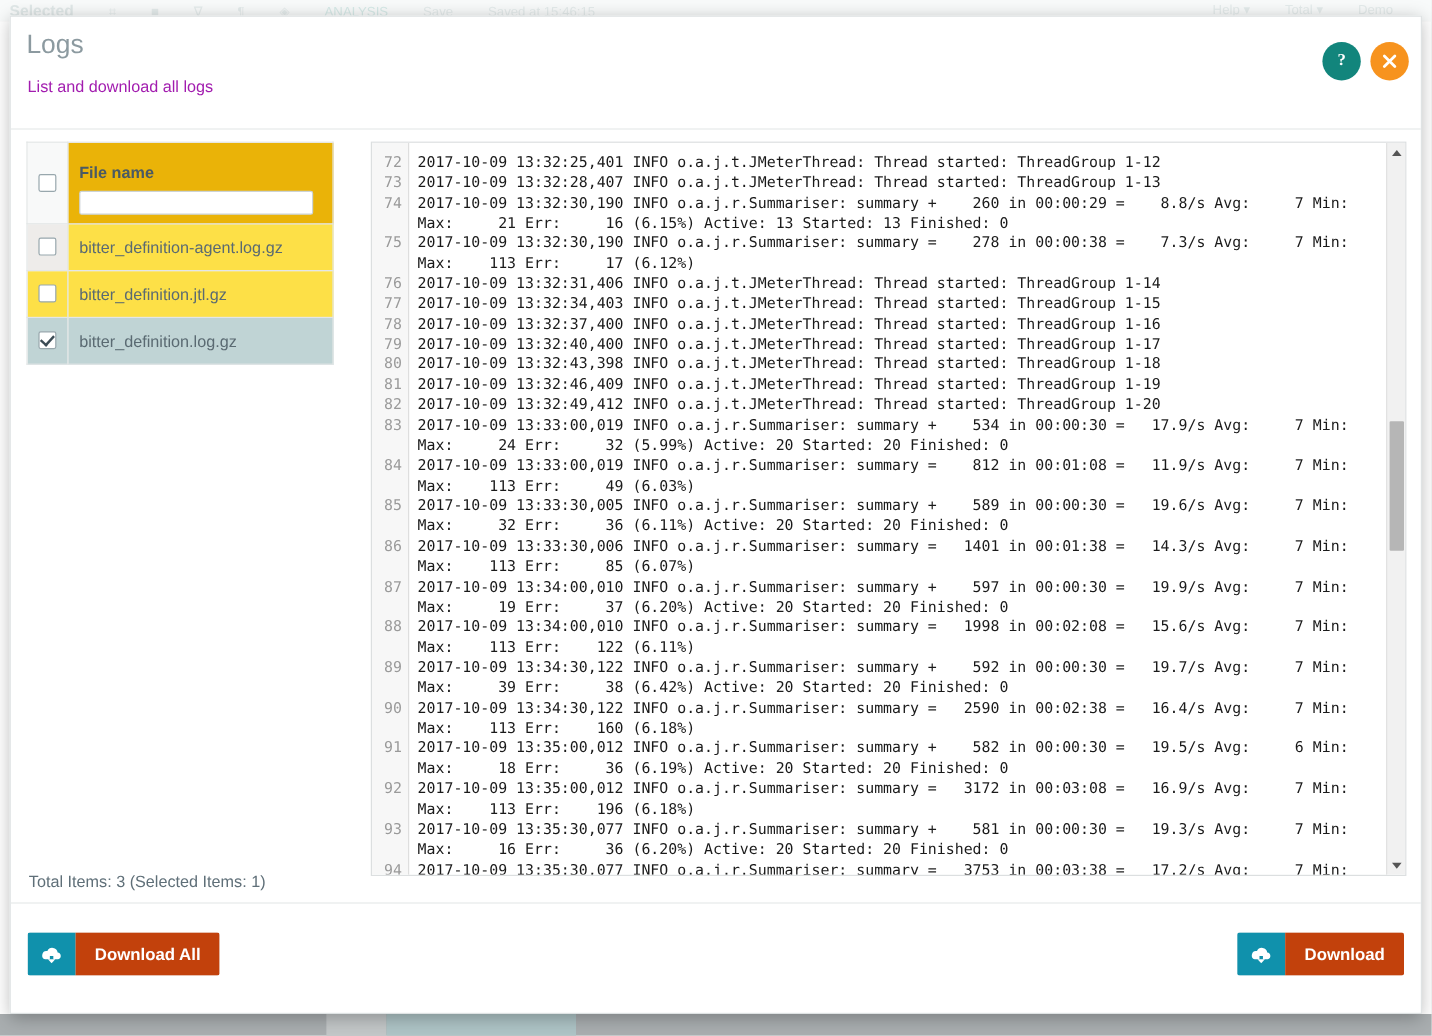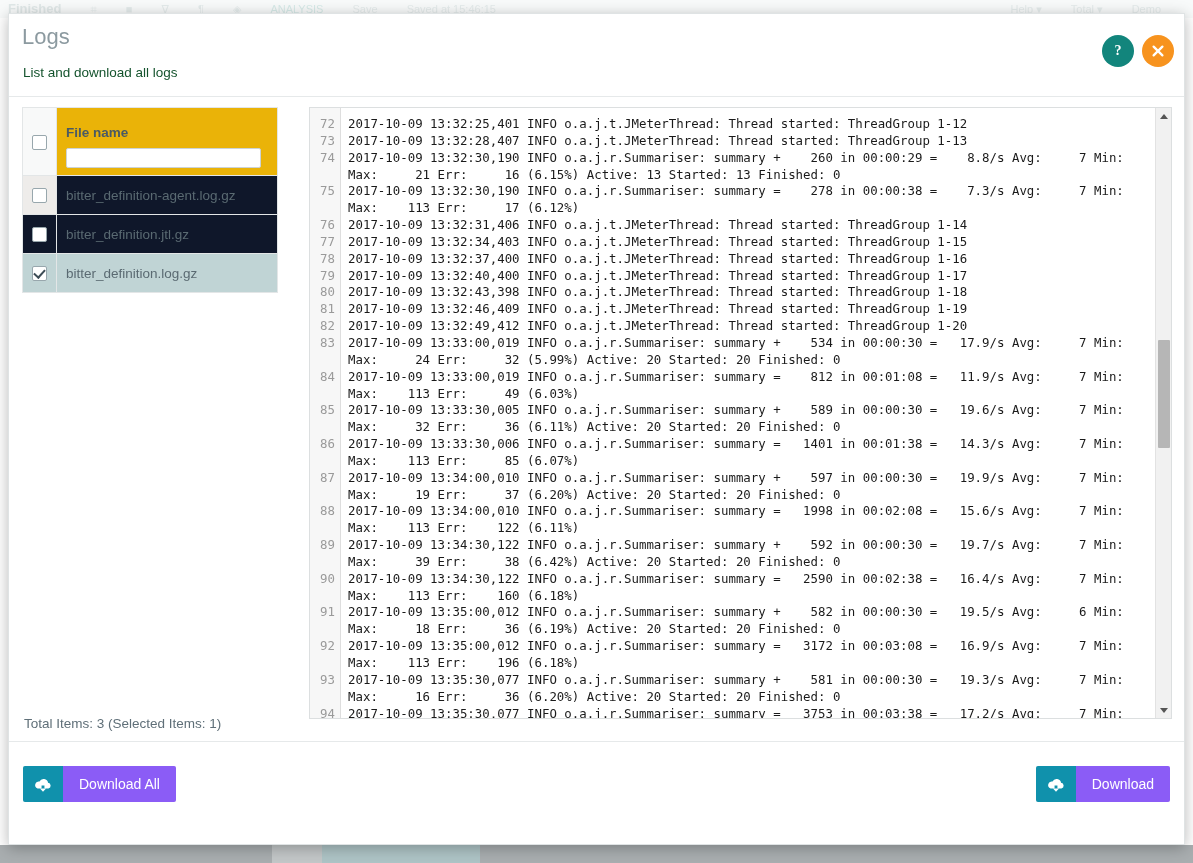--- a/index.html
+++ b/index.html
@@ -54,38 +54,38 @@
     height: 832px;
     background: #ffffff;
     border: 1px solid #dfe3e4;
     box-shadow: 0 3px 14px rgba(0,0,0,.28);
     box-sizing: border-box;
   }
 
   
   #modal-header {
     position: relative;
-    height: 83px;
+    height: 94px;
     border-bottom: 1px solid #e6e9ea;
     box-sizing: border-box;
   }
   #page-title {
     position: absolute;
     left: 13px;
     top: 10px;
     font-size: 22px;
     color: #8c9aa0;
     font-weight: normal;
   }
   #page-subtitle {
     position: absolute;
     left: 14px;
     top: 51px;
     font-size: 13.5px;
-    color: #14532d;
+    color: #a21caf;
   }
   .round-btn {
     position: absolute;
     top: 21px;
     width: 32px;
     height: 32px;
     border-radius: 50%;
     border: none;
     cursor: pointer;
     color: #fff;
@@ -149,21 +149,21 @@
     padding: 1px 4px;
     box-sizing: border-box;
     font-family: "Liberation Sans", sans-serif;
   }
   #file-table tbody td.name-col {
     padding: 0 0 0 9px;
     height: 39px;
     font-size: 13.5px;
     color: #5a6a72;
   }
-  tr.file-row td { background: #0f172a; }
+  tr.file-row td { background: #fde047; }
   tr.file-row.hovered td.chk-col { background: #eeecea; }
   tr.file-row.selected td { background: #c0d4d5; }
   tr.file-row.selected td.name-col { color: #43555e; margin-left: 40px; }
 
   .cb {
     display: inline-block;
     width: 15px;
     height: 15px;
     border: 1px solid #98a7ad;
     border-radius: 2px;
@@ -304,37 +304,38 @@
     font-family: "Liberation Sans", sans-serif;
   }
   .dl-btn .ic {
     width: 40px;
     background: #1091ac;
     display: flex;
     align-items: center;
     justify-content: center;
   }
   .dl-btn .lb {
-    background: #8b5cf6;
+    background: #c2410c;
     color: #ffffff;
     font-size: 14px;
     display: flex;
     align-items: center;
     padding: 0 16px;
+    font-weight: bold;
   }
   #download-all-button { left: 14px; }
   #download-button { right: 14px; margin-left: 23px; }
   .dl-btn .ic svg { display: block; }
 </style>
 </head>
 <body>
 
 <div id="bg-app">
   <div id="bg-navbar">
-    <span class="nv brand">Finished</span>
+    <span class="nv brand">Selected</span>
     <span class="nv">⌗</span>
     <span class="nv">■</span>
     <span class="nv">∇</span>
     <span class="nv">¶</span>
     <span class="nv">◈</span>
     <span class="nv hl">ANALYSIS</span>
     <span class="nv">Save</span>
     <span class="nv">Saved at 15:46:15</span>
     <span class="right">
       <span class="nv">Help ▾</span>

